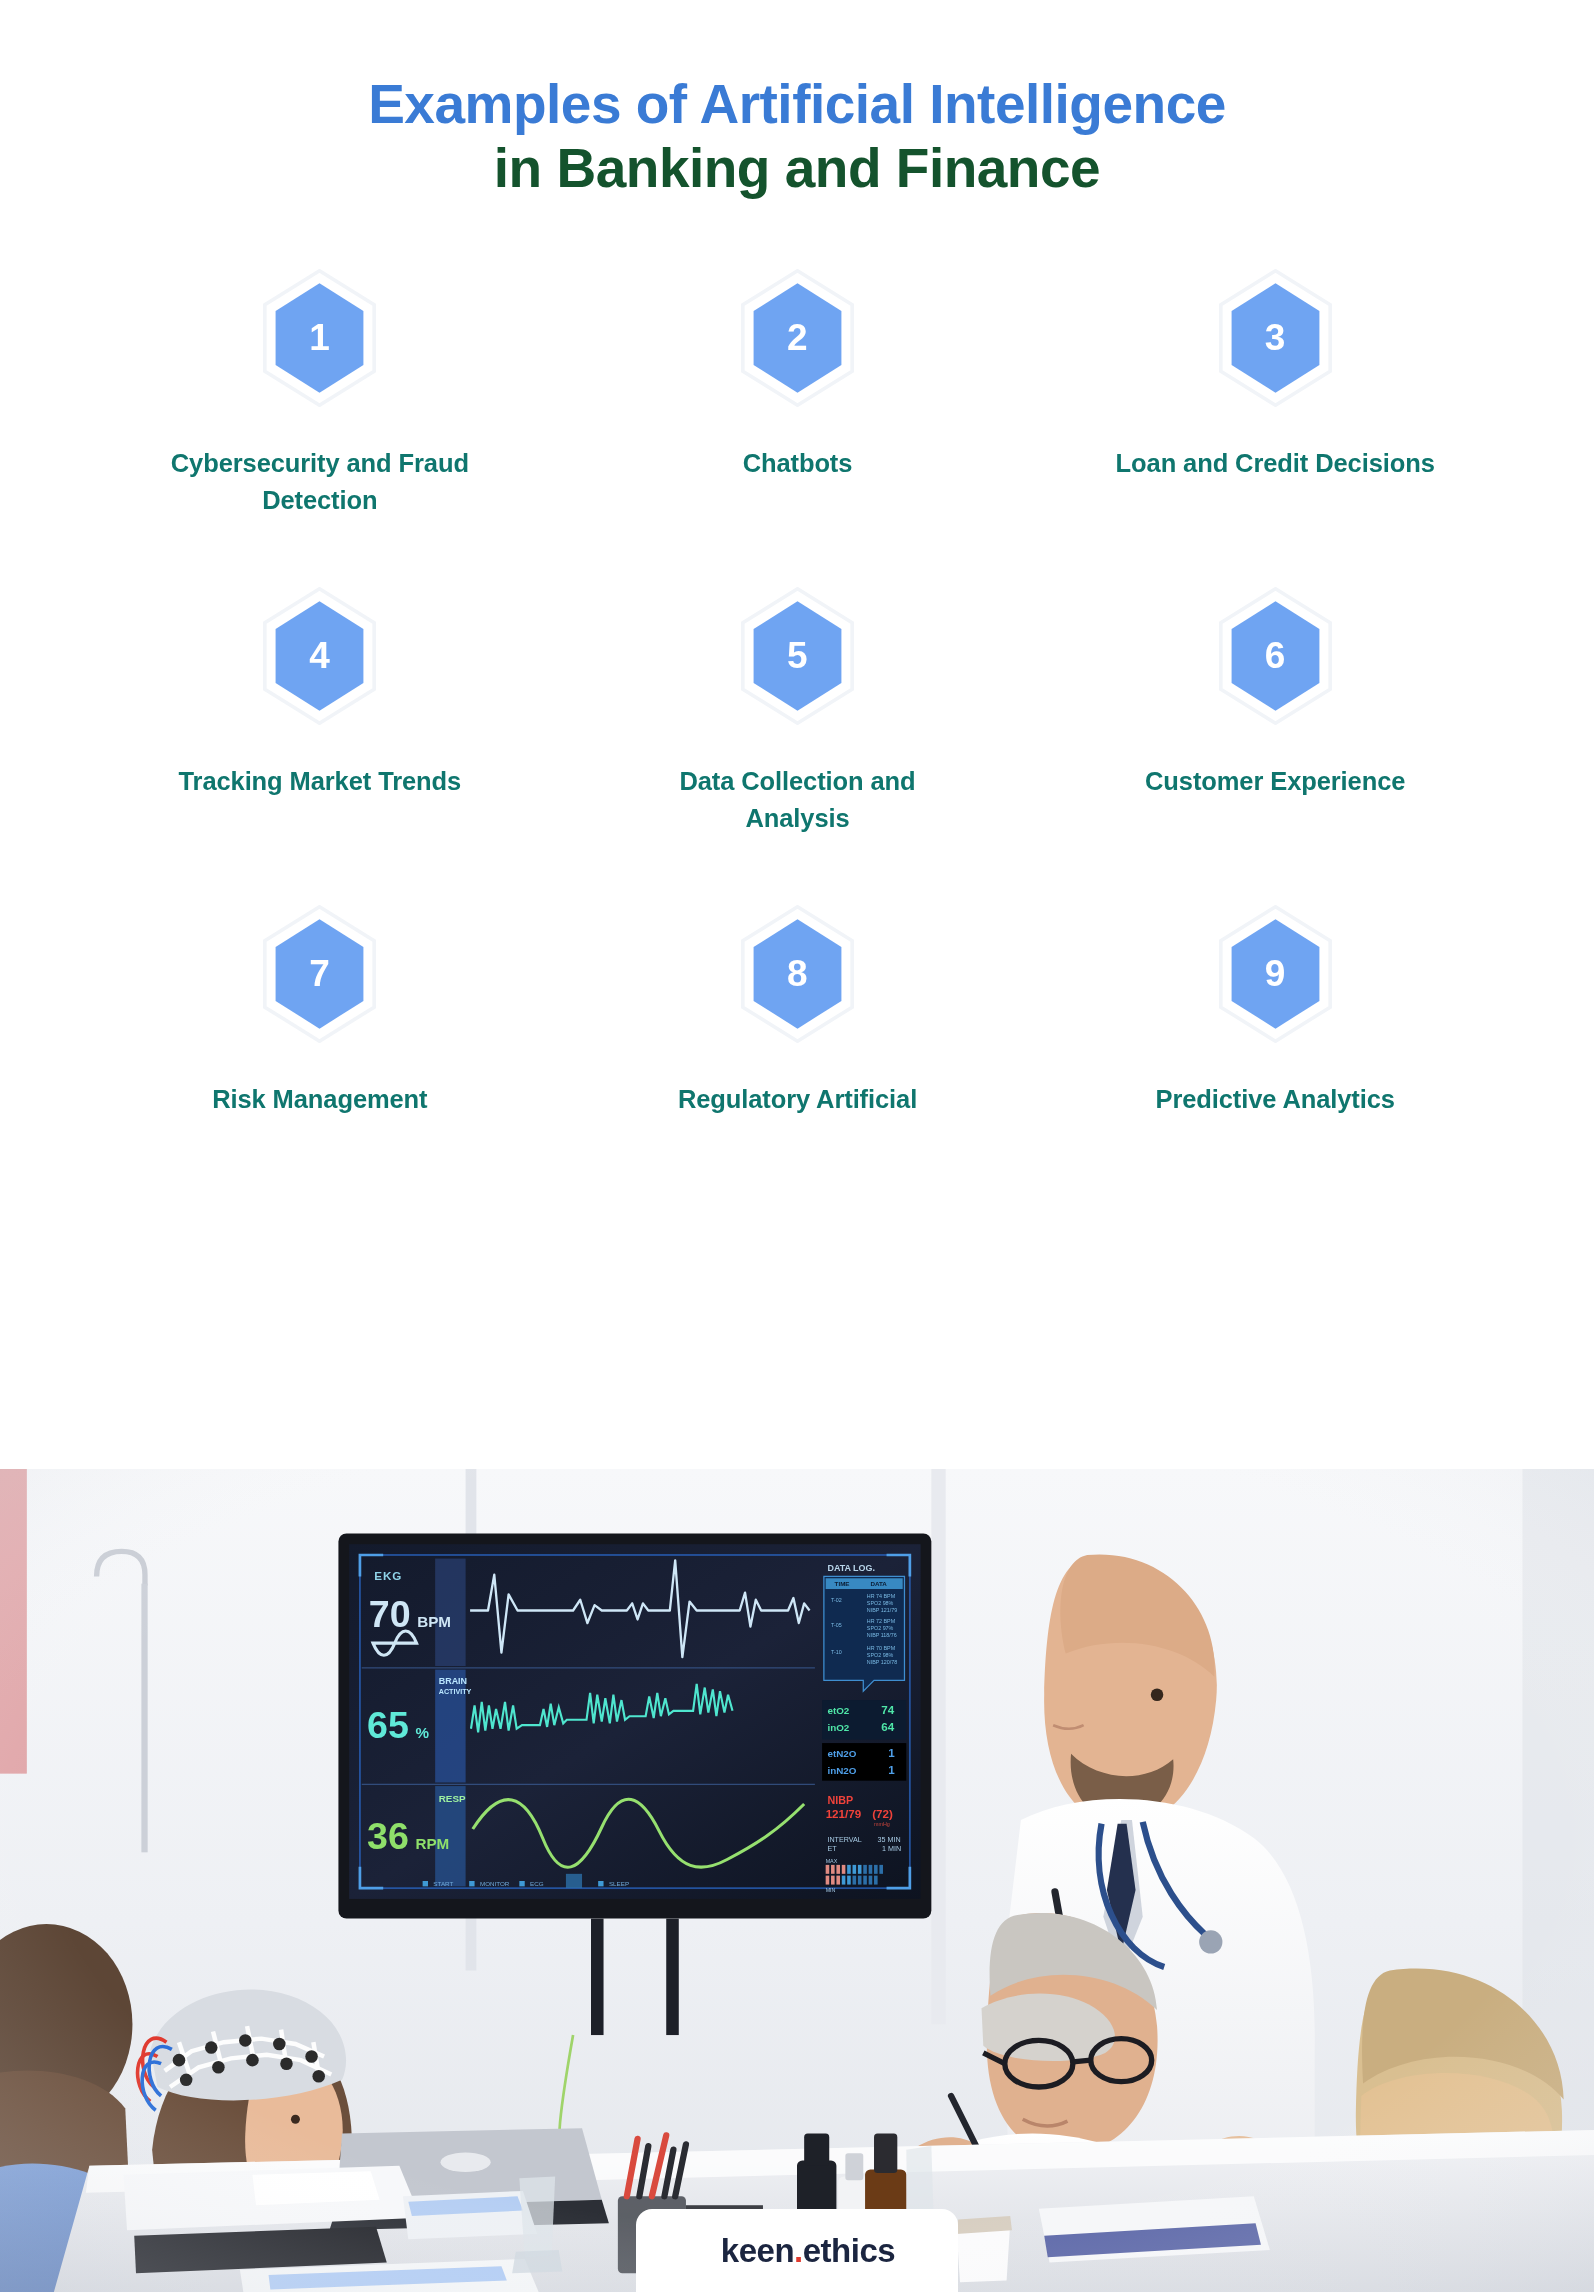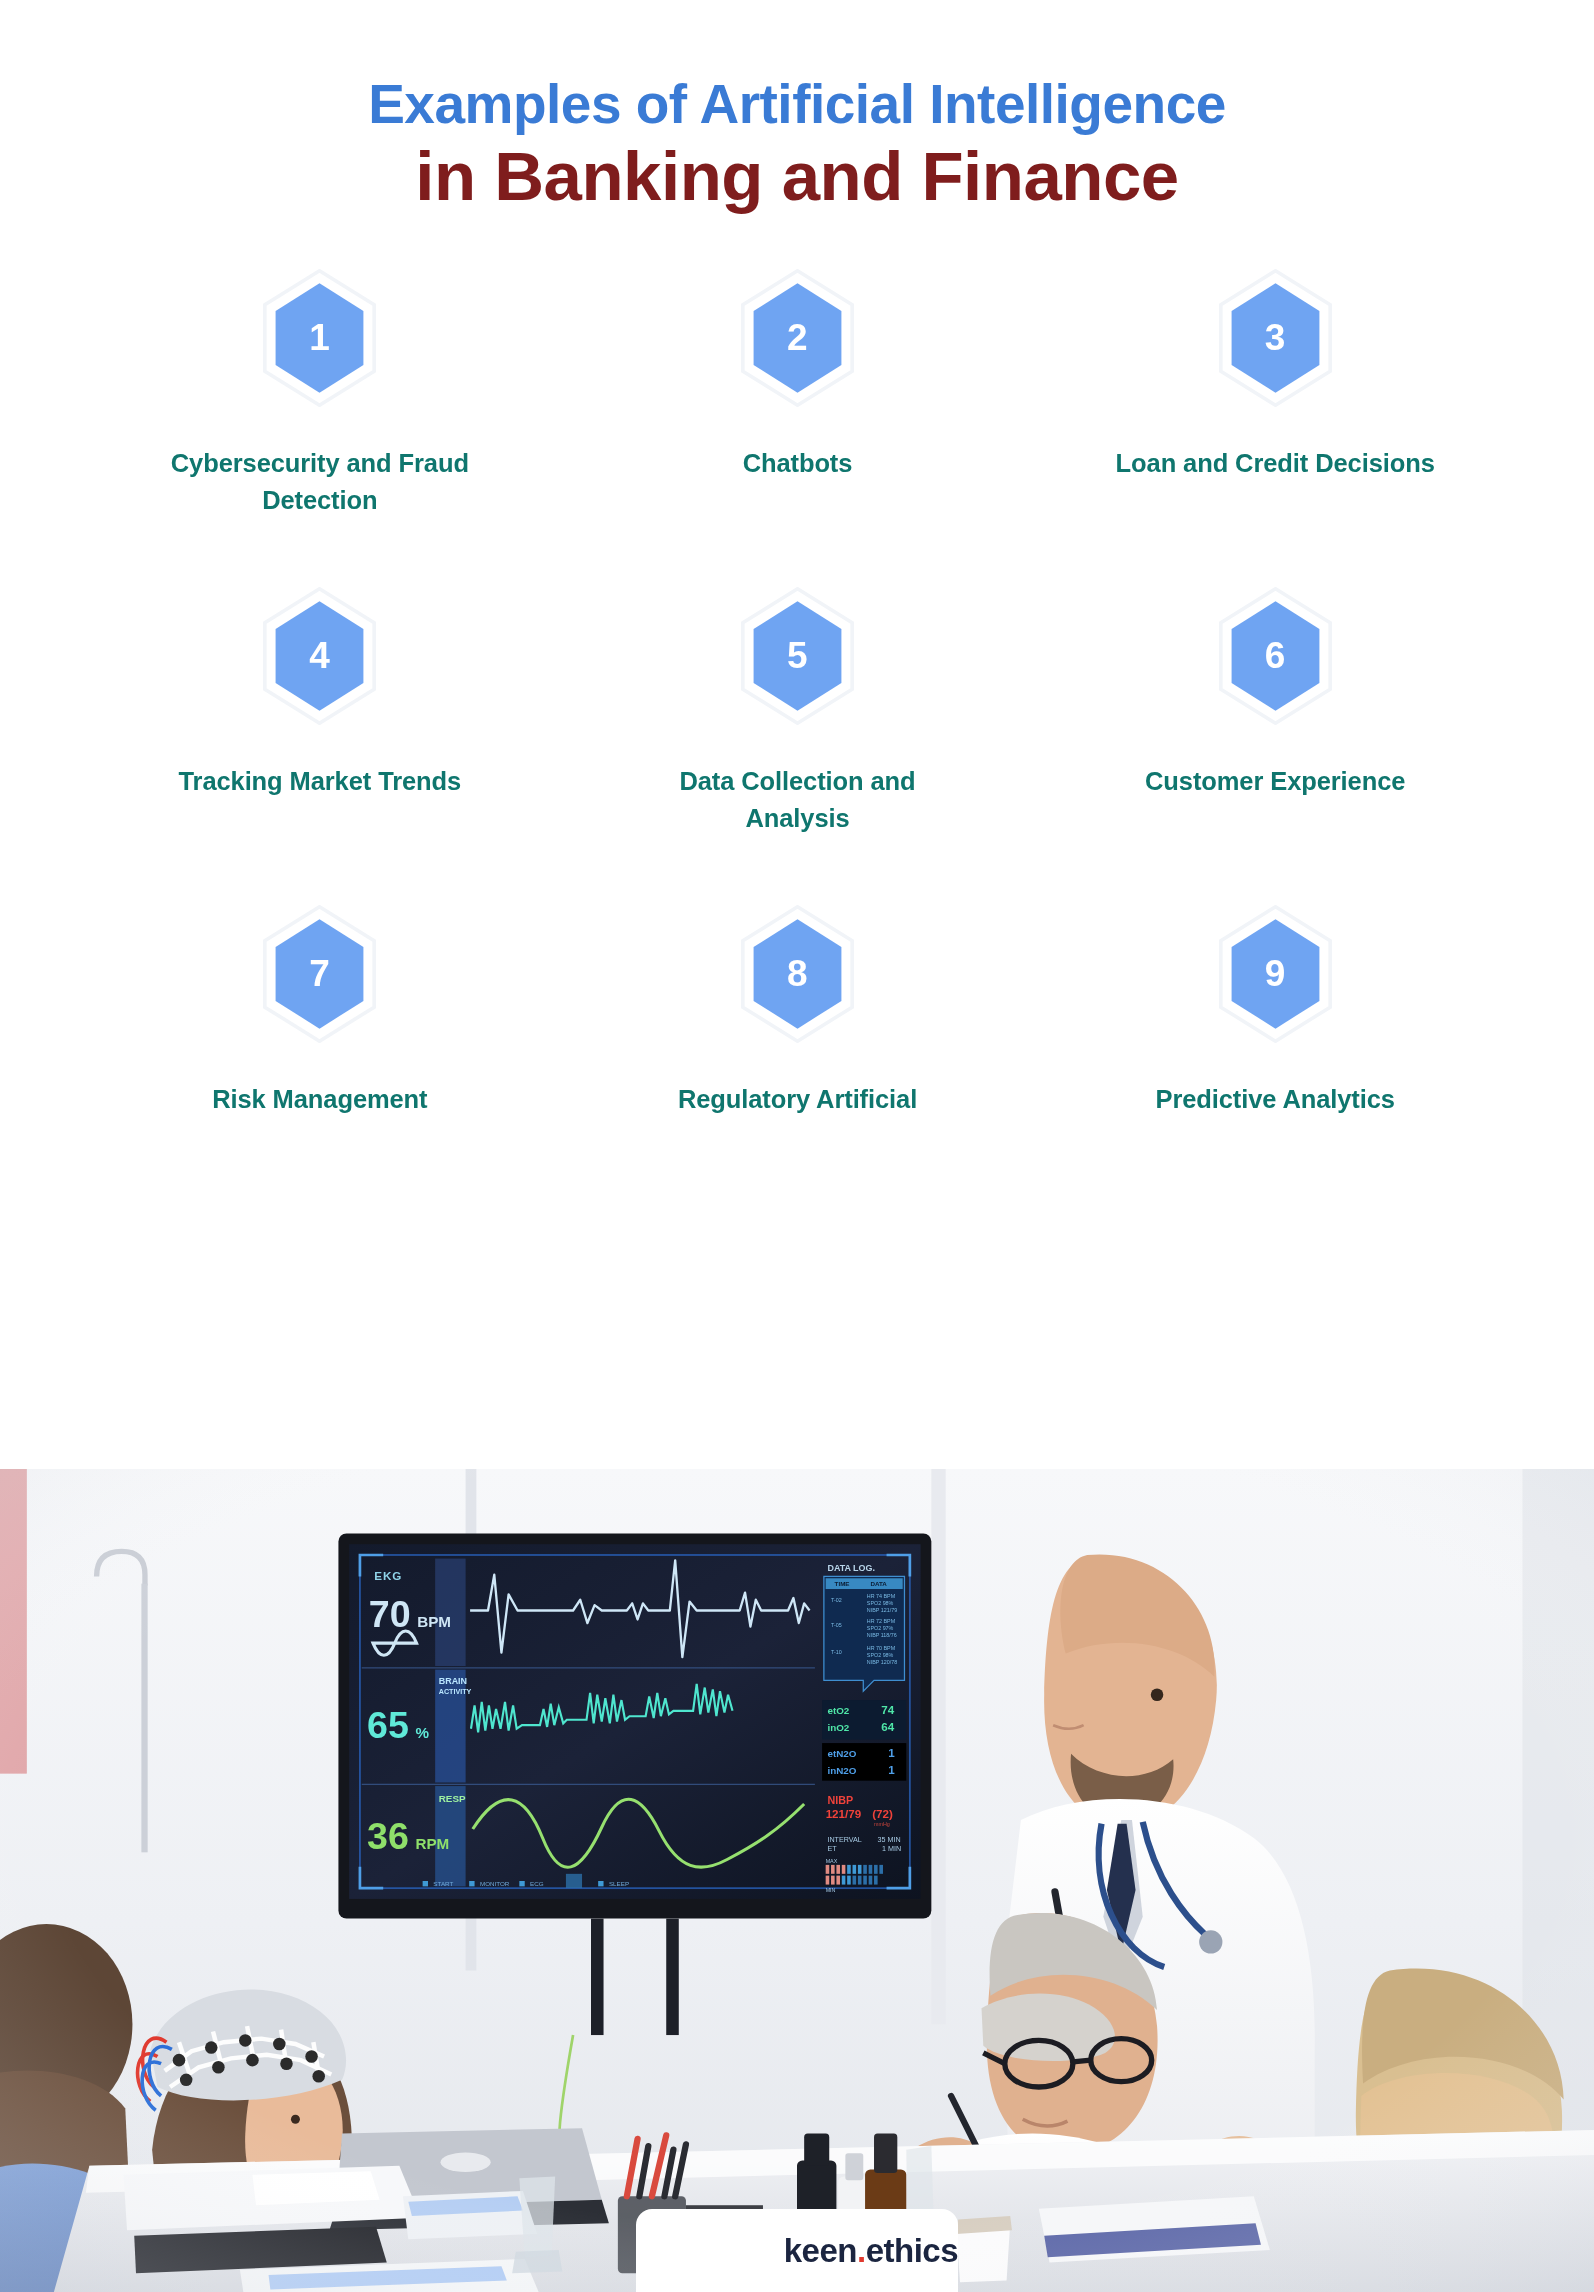--- a/index.html
+++ b/index.html
@@ -33,25 +33,25 @@
   .title-line-1 {
     display: block;
     font-size: 55px;
     font-weight: bold;
     line-height: 1.16;
     letter-spacing: -0.5px;
     color: #3a7bd5;
   }
   .title-line-2 {
     display: block;
-    font-size: 69px;
+    font-size: 55px;
     font-weight: bold;
     line-height: 1.16;
     letter-spacing: -0.5px;
-    color: #7f1d1d;
+    color: #14532d;
   }
 
   
   .grid {
     position: absolute;
     top: 269px;
     left: 81px;
     width: 1433px;
   }
   .grid-row {
@@ -128,21 +128,21 @@
   .logo-card {
     position: absolute;
     left: 636px;
     top: 2209px;
     width: 322px;
     height: 84px;
     background: #ffffff;
     border-radius: 16px 16px 0 0;
     display: flex;
     align-items: center;
-    justify-content: flex-end;
+    justify-content: center;
     z-index: 10;
     padding-left: 22px;
   }
   .logo-text {
     font-size: 33px;
     font-weight: bold;
     color: #1b2540;
     letter-spacing: -0.5px;
     white-space: nowrap;
   }

